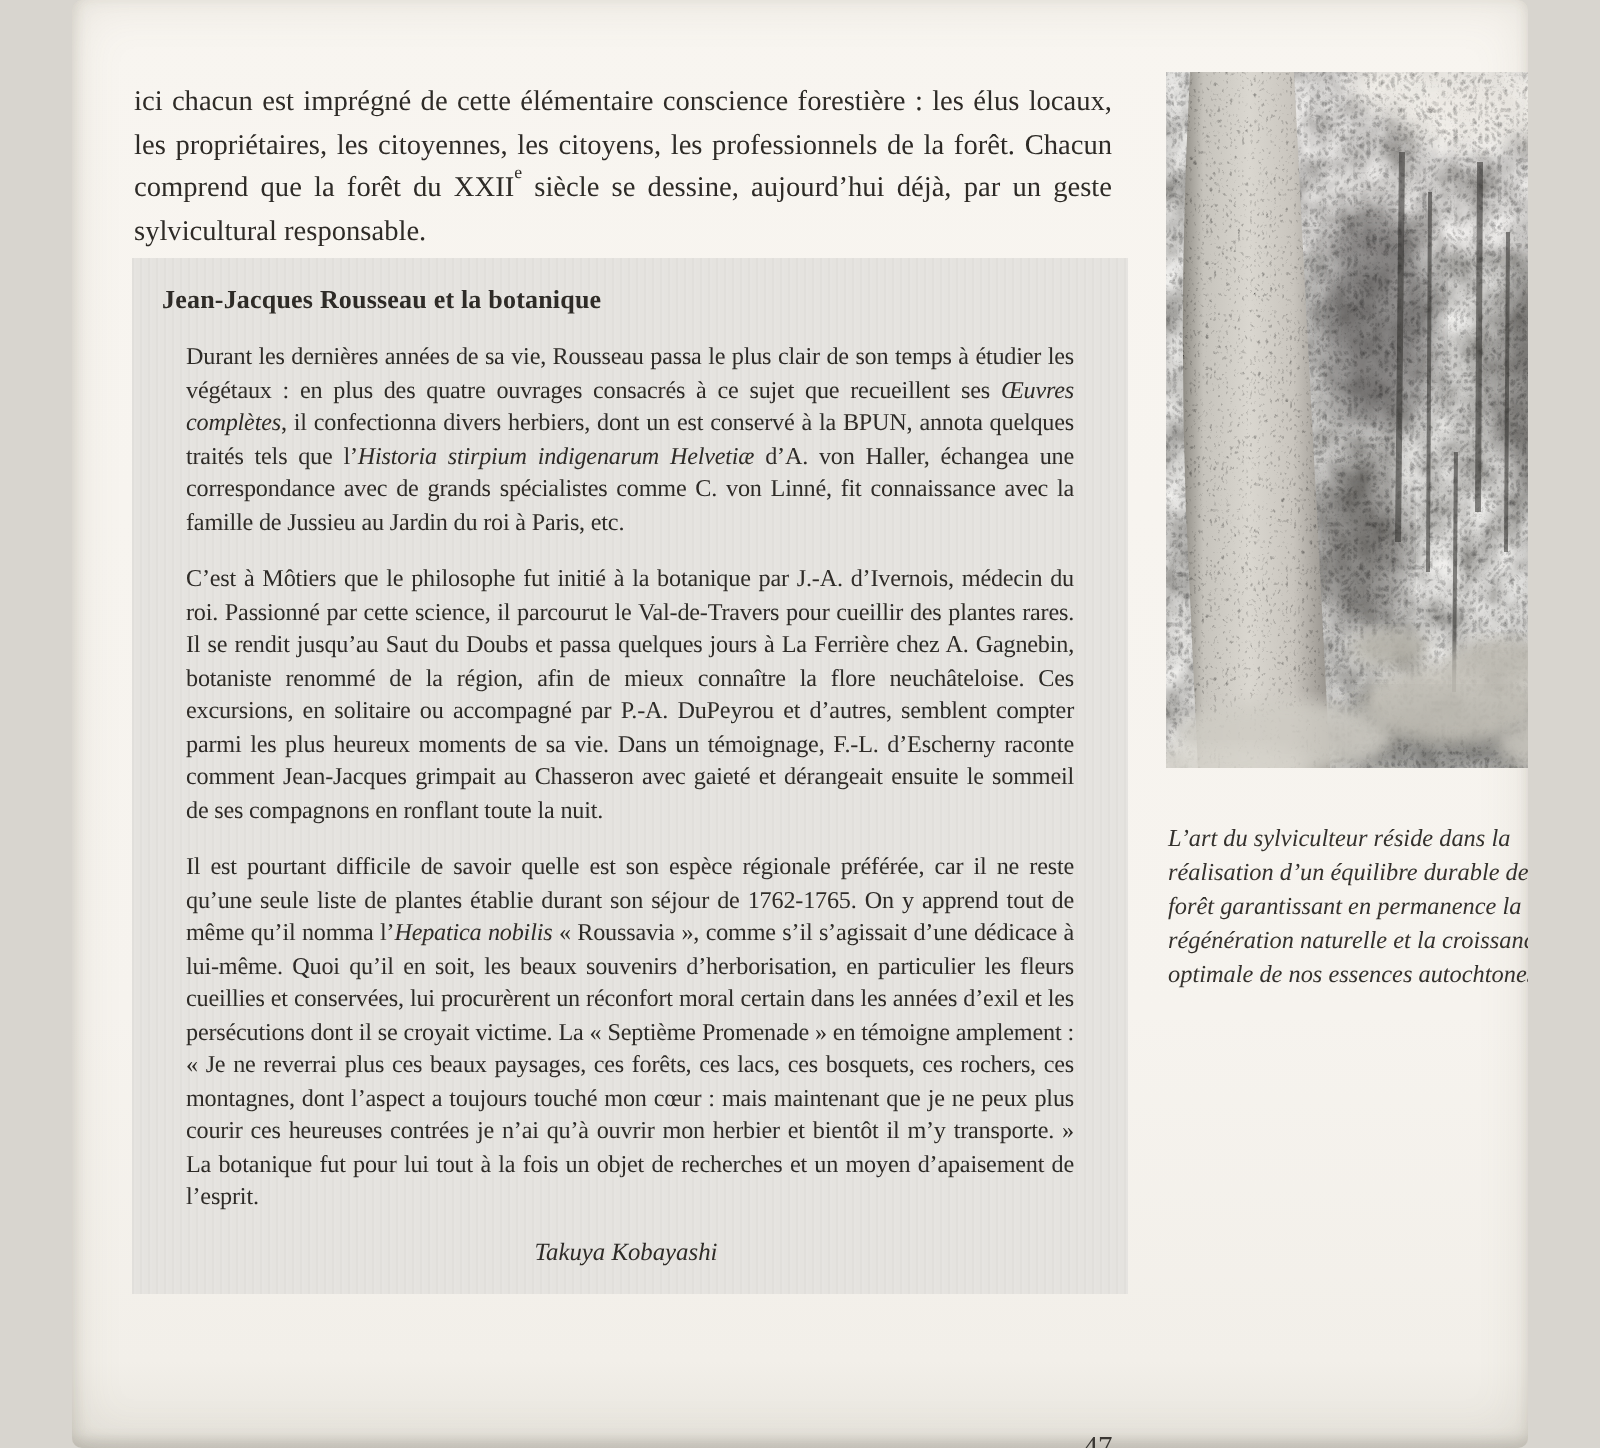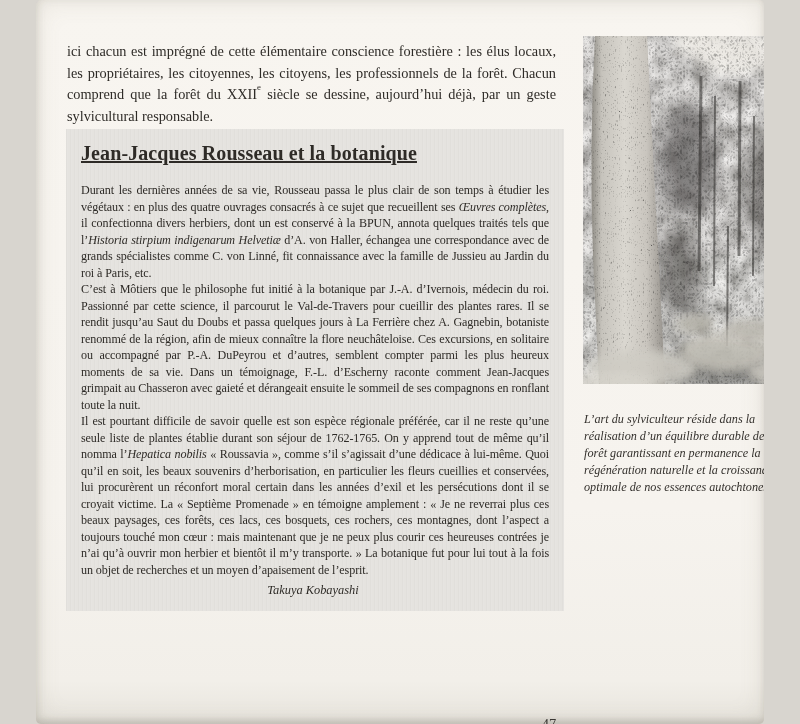--- a/index.html
+++ b/index.html
@@ -20,25 +20,25 @@
     text-align:justify;
   }
   .graybox{
     position:absolute;left:30px;top:129px;width:498px;
     box-sizing:border-box;
     padding:13px 15px 13px 15px;
     background-color:#e5e3df;
     background-image:repeating-linear-gradient(90deg, rgba(0,0,0,0.018) 0 1px, rgba(255,255,255,0.05) 1px 2px, rgba(0,0,0,0) 2px 4px);
   }
   .graybox h2{
-    margin:0 0 17px 0;
-    font-size:20px;font-weight:bold;letter-spacing:.1px;text-decoration:underline;
+    margin:0 0 4px 0;
+    font-size:13px;font-weight:bold;letter-spacing:.1px;
   }
   .graybox p{
-    margin:0;
+    margin:12px;
     font-size:12.1px;line-height:16.5px;letter-spacing:-0.1px;
     text-align:justify;
   }
   .signature{
     margin-top:5px;
     font-size:12.4px;font-style:italic;
     text-align:center;
     padding-right:4px;
   }
   .photo{

